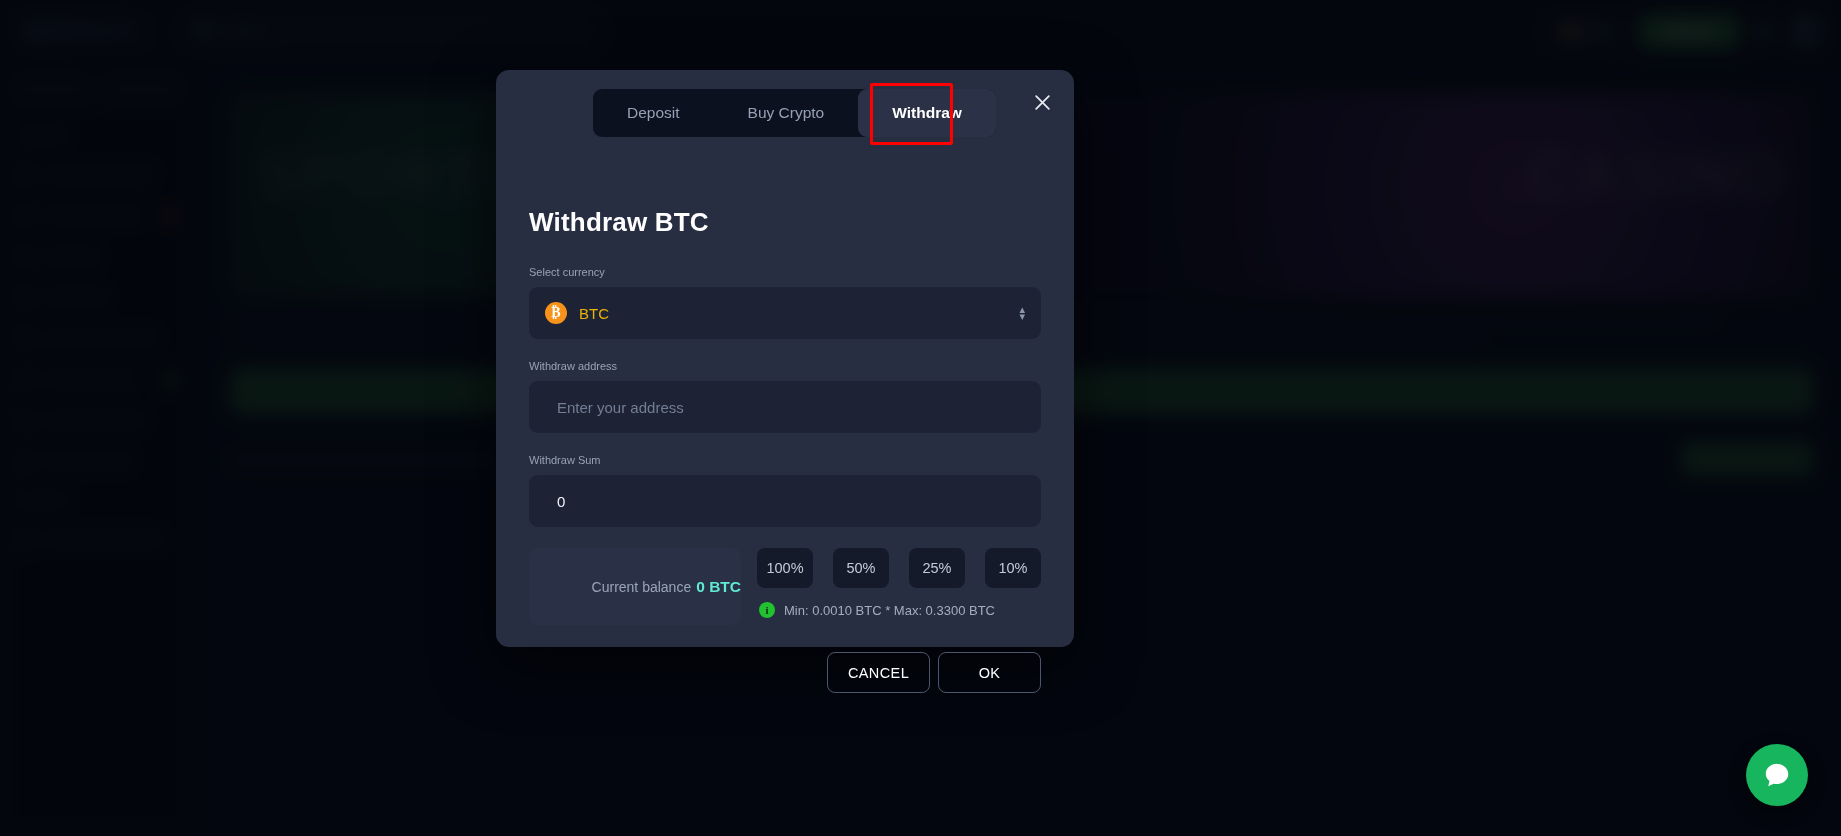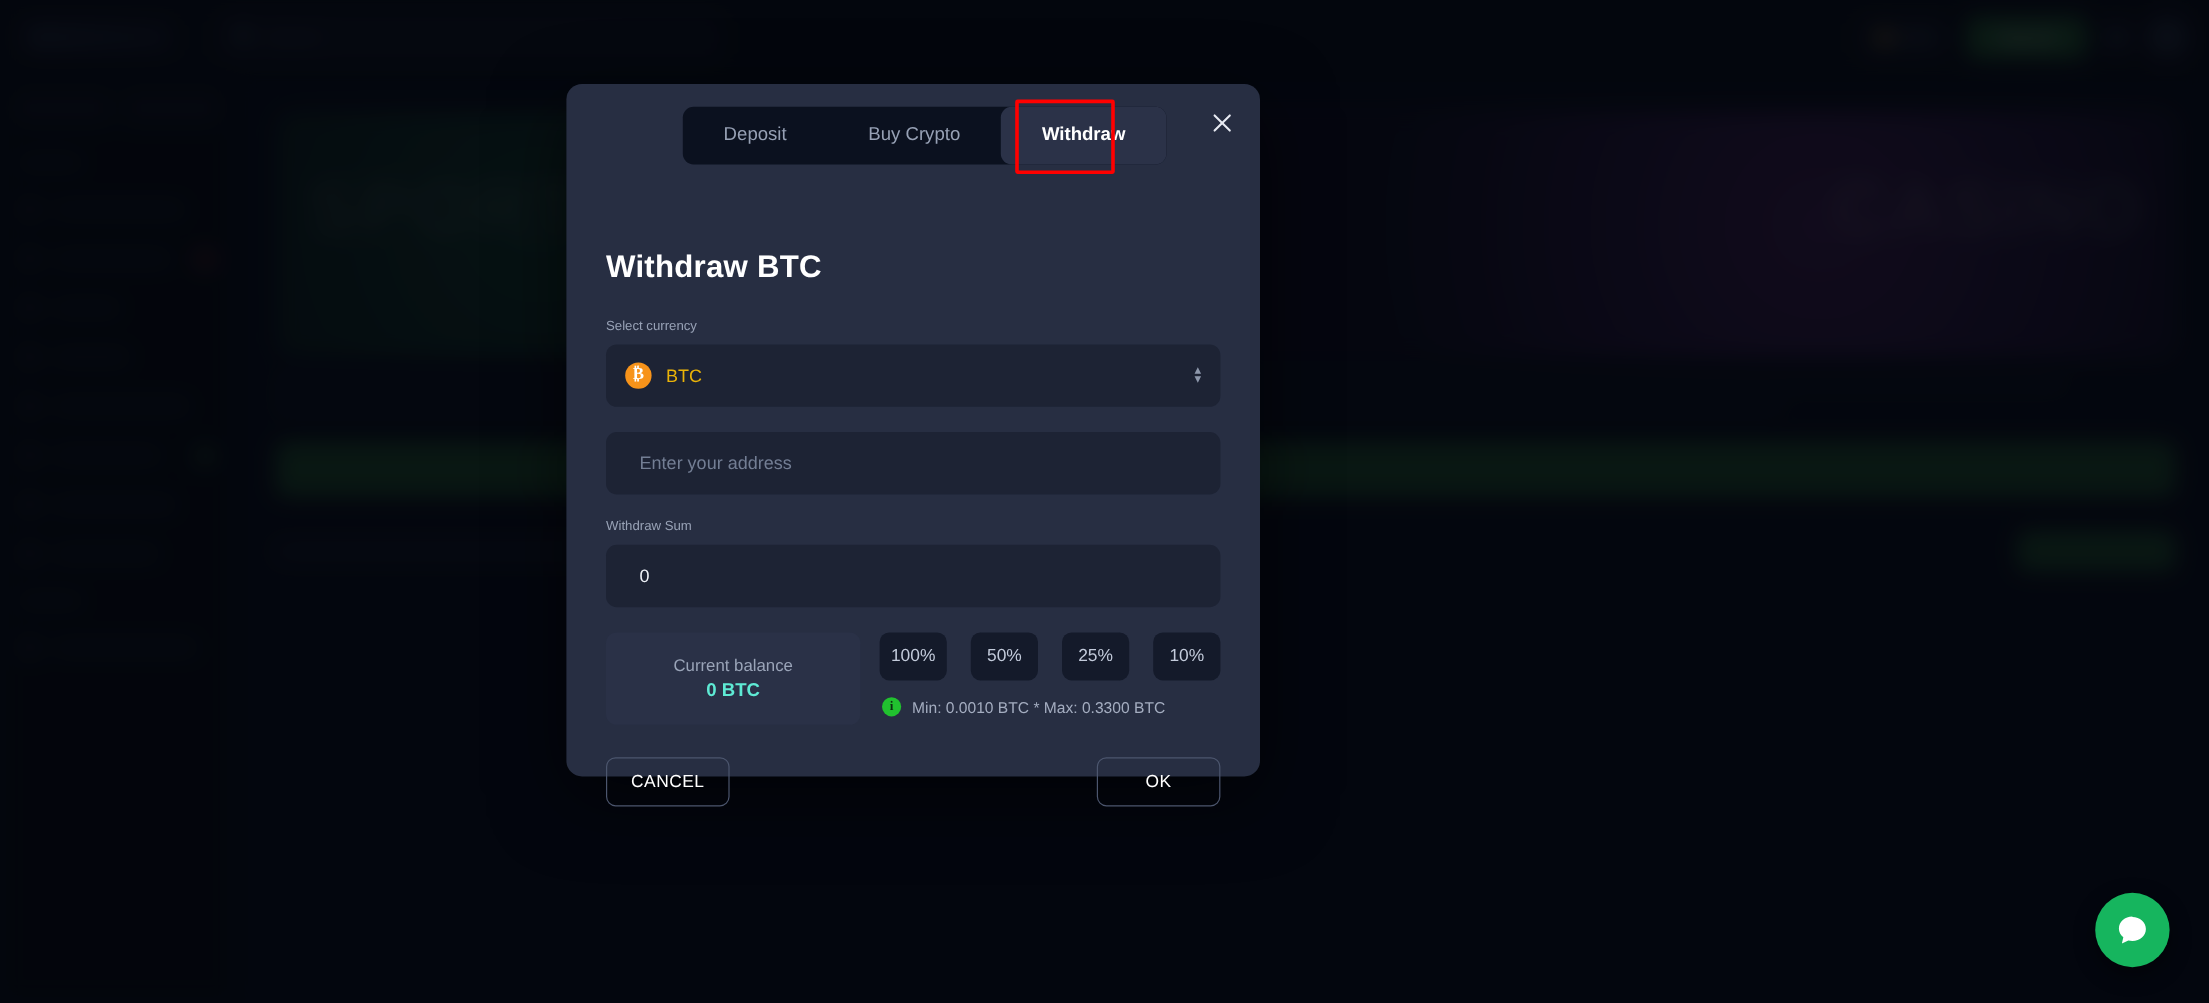--- a/index.html
+++ b/index.html
@@ -121,21 +121,21 @@
 
   
   .dim {
     position: absolute; inset: 0;
     background: rgba(4,7,14,.62);
   }
 
   
   .modal {
     position: absolute;
-    left: 472px; top: 70px;
+    left: 496px; top: 70px;
     width: 578px; height: 577px;
     background: #272e42;
     border-radius: 13px;
     box-shadow: 0 18px 60px rgba(0,0,0,.55);
   }
 
   .modal-close {
     position: absolute; top: 16px; right: 16px;
     width: 32px; height: 32px;
     display: flex; align-items: center; justify-content: center;
@@ -243,23 +243,22 @@
     display: flex;
     align-items: flex-start;
     gap: 16px;
   }
   .balance-card {
     width: 212px;
     height: 77px;
     background: #2a3147;
     border-radius: 9px;
     display: flex;
-    flex-direction: column;
     align-items: center;
-    justify-content: center;
+    justify-content: flex-end;
     gap: 5px;
   }
   .balance-label { font-size: 14px; color: #9aa4b8; }
   .balance-value { font-size: 15.5px; color: #5eead4; font-weight: 700; }
 
   .pct-col { flex: 1; }
   .pct-row { display: flex; gap: 20px; }
   .pct-btn {
     flex: 1;
     height: 40px;
@@ -286,21 +285,21 @@
     font-size: 11px;
     font-weight: 700;
     display: flex; align-items: center; justify-content: center;
     flex: none;
     font-family: "Liberation Serif", serif;
   }
   .hint-text { font-size: 13px; color: #a4adc0; }
 
   .action-row {
     display: flex;
-    justify-content: space-between;
+    justify-content: flex-end;
     gap: 8px;
     margin-top: 27px;
   }
   .action-btn {
     min-width: 103px;
     height: 41px;
     border-radius: 8px;
     border: 1px solid #4c566e;
     background: transparent;
     color: #ffffff;
@@ -453,20 +452,21 @@
       <div class="field-label">Select currency</div>
       <div class="select-box">
         <span class="coin-icon">₿</span>
         <span class="select-value">BTC</span>
         <span class="select-chevrons">
           <span>▴</span>
           <span>▾</span>
         </span>
       </div>
 
+      <div class="field-label">Withdraw address</div>
       <input class="text-input" type="text" placeholder="Enter your address" style="">
 
       <div class="field-label">Withdraw Sum</div>
       <input class="text-input" type="text" value="0" style="">
 
       <div class="balance-row">
         <div class="balance-card">
           <div class="balance-label">Current balance</div>
           <div class="balance-value">0 BTC</div>
         </div>

